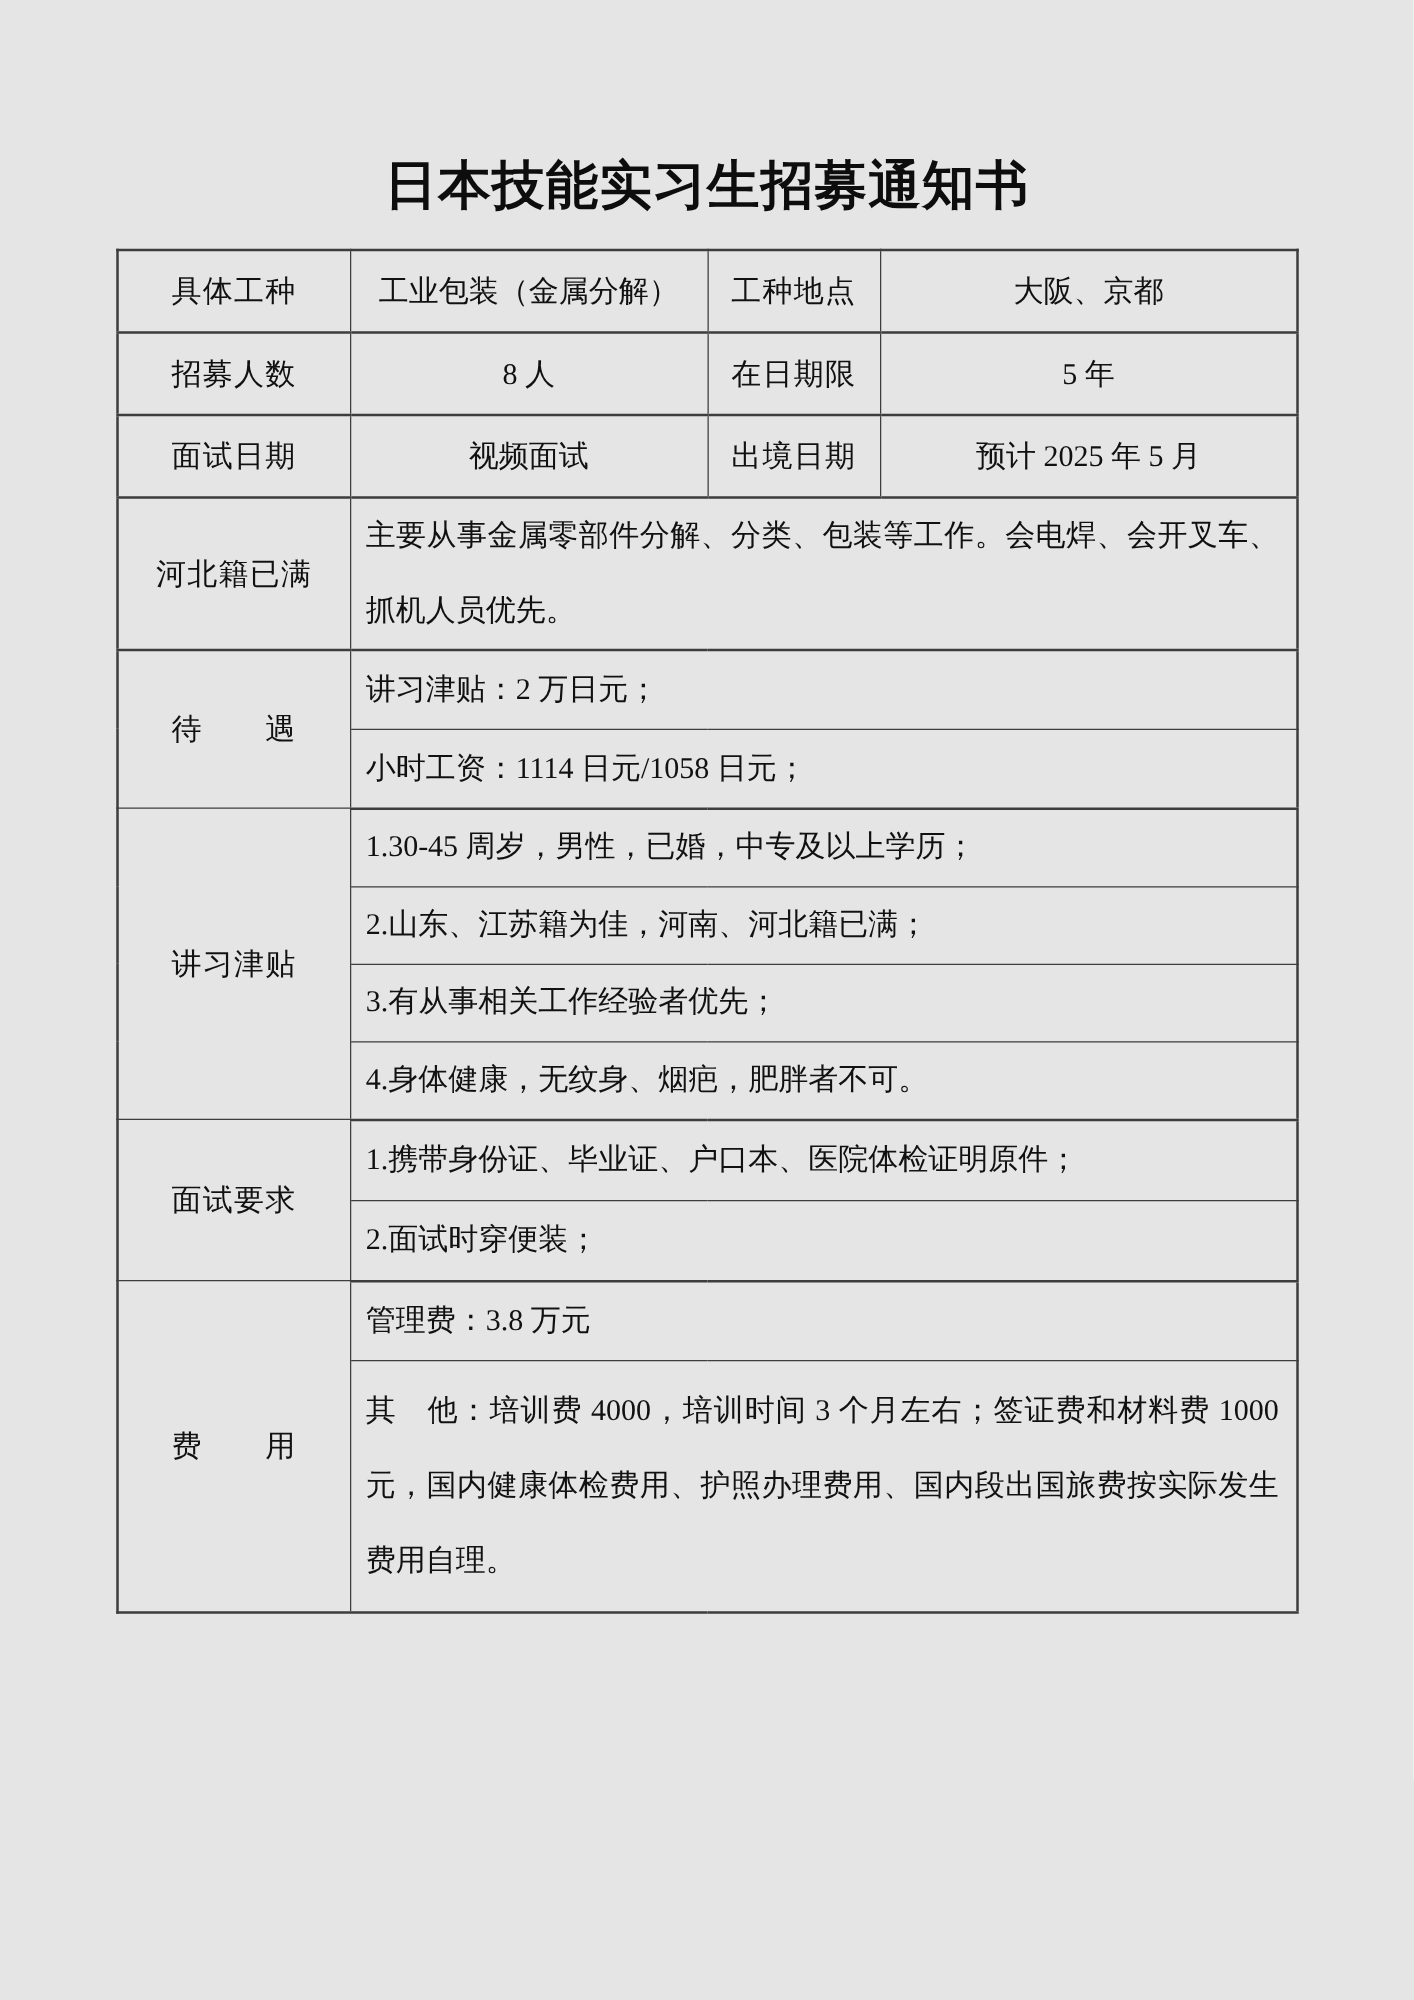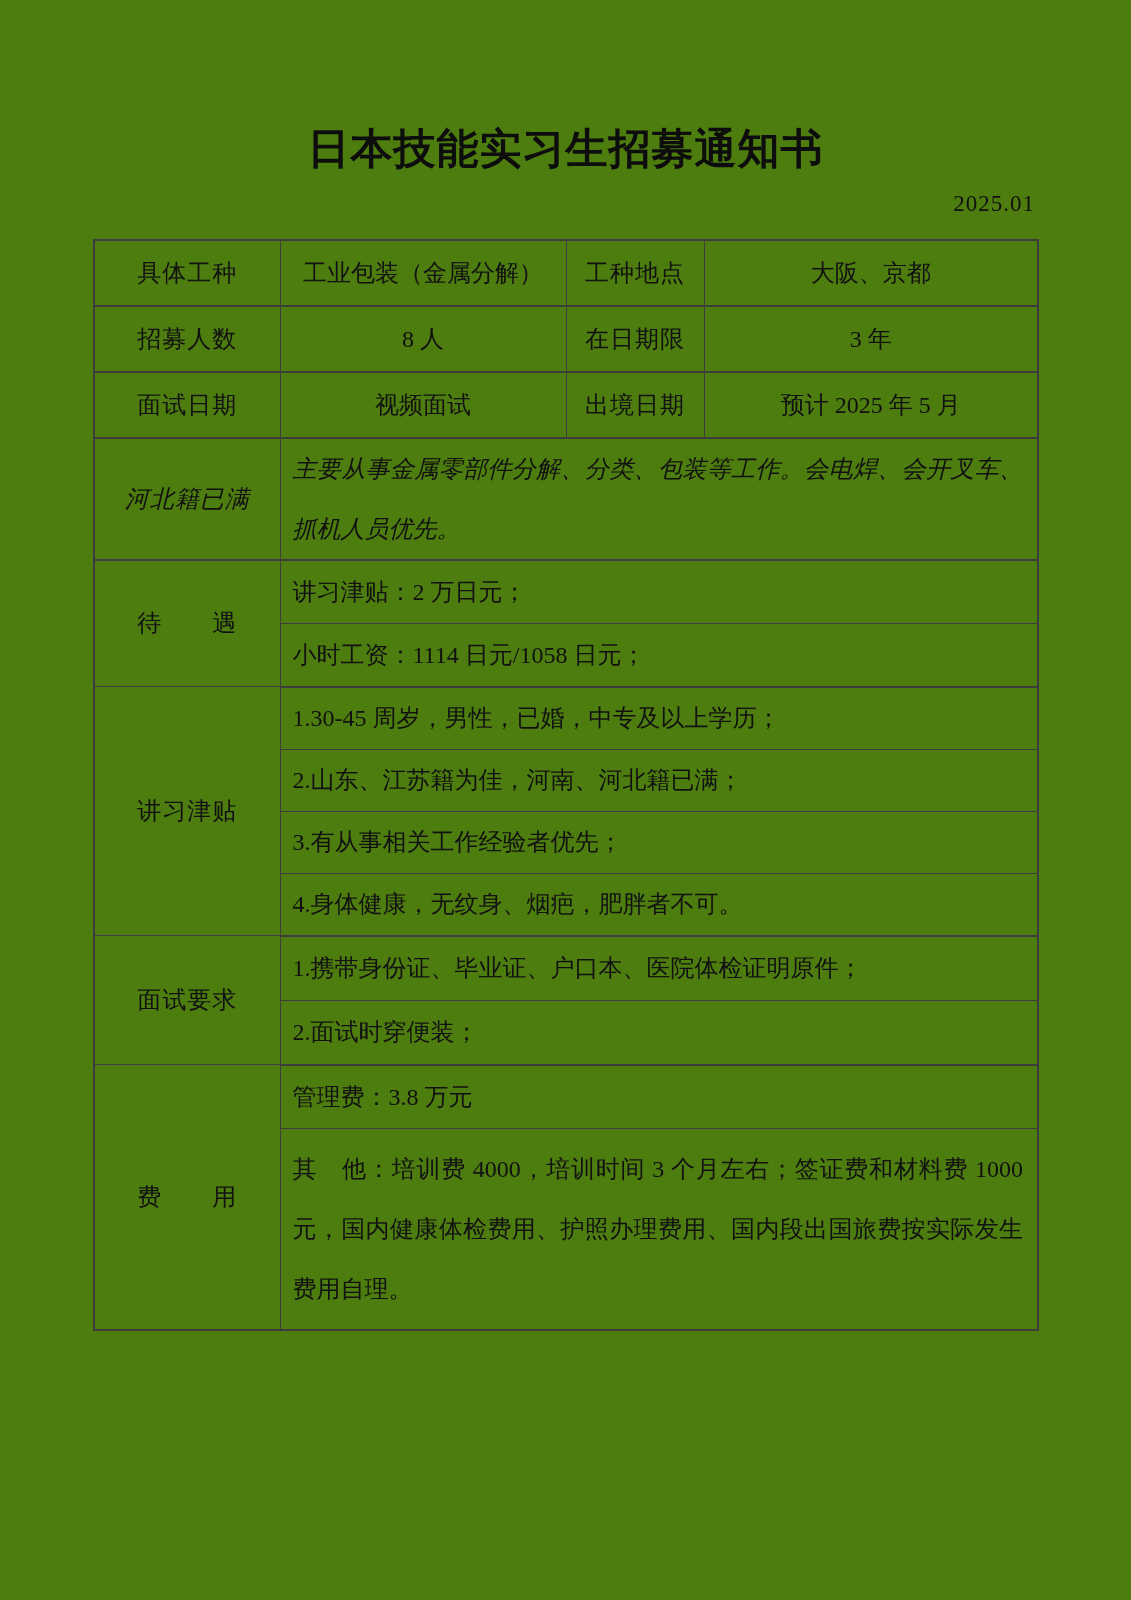--- a/index.html
+++ b/index.html
@@ -4,21 +4,21 @@
 <style>
   html, body {
     margin: 0;
     padding: 0;
     background: #ffffff;
   }
   .page {
     position: relative;
     width: 1131px;
     height: 1600px;
-    background: #4d7c0f;
+    background: #e5e5e5;
     font-family: "Liberation Serif", "DejaVu Serif", serif;
     color: #111111;
     overflow: hidden;
   }
   .doc-title {
     margin: 0;
     padding-top: 122px;
     text-align: center;
     font-size: 42px;
     font-weight: bold;
@@ -48,21 +48,21 @@
   col.c4 { width: 334px; }
   td {
     border: 1px solid #3d3d3d;
     font-size: 24px;
     vertical-align: middle;
     color: #111111;
     overflow: hidden;
   }
   tr.major > td { border-bottom-width: 2px; }
   .h-info  { height: 62px; margin-top: 17px; }
-  .h-work  { height: 117px; font-style: italic; }
+  .h-work  { height: 117px; }
   .h-sub   { height: 62px; }
   .h-cond  { height: 61px; }
   .h-intv  { height: 63px; }
   .h-fee1  { height: 62px; }
   .h-fee2  { height: 200px; }
   .label-cell {
     text-align: center;
     letter-spacing: 1px;
   }
   .value-cell {
@@ -77,21 +77,20 @@
     text-align: justify;
   }
 </style>
 </head>
 <body>
 
 <div class="page">
 
   <h1 class="doc-title">日本技能实习生招募通知书</h1>
 
-  <div class="doc-date">2025.01</div>
 
   <table class="notice-table">
     <colgroup>
       <col class="c1">
         <col class="c2">
         <col class="c3">
         <col class="c4">
     </colgroup>
 
     <tbody>
@@ -99,21 +98,21 @@
       <td class="label-cell h-info">具体工种</td>
       <td class="value-cell h-info">工业包装（金属分解）</td>
       <td class="label-cell h-info">工种地点</td>
       <td class="value-cell h-info">大阪、京都</td>
     </tr>
 
     <tr class="major">
       <td class="label-cell h-info">招募人数</td>
       <td class="value-cell h-info">8 人</td>
       <td class="label-cell h-info">在日期限</td>
-      <td class="value-cell h-info">3 年</td>
+      <td class="value-cell h-info">5 年</td>
     </tr>
 
     <tr class="major">
       <td class="label-cell h-info">面试日期</td>
       <td class="value-cell h-info">视频面试</td>
       <td class="label-cell h-info">出境日期</td>
       <td class="value-cell h-info">预计 2025 年 5 月</td>
     </tr>
 
     <tr class="major">

